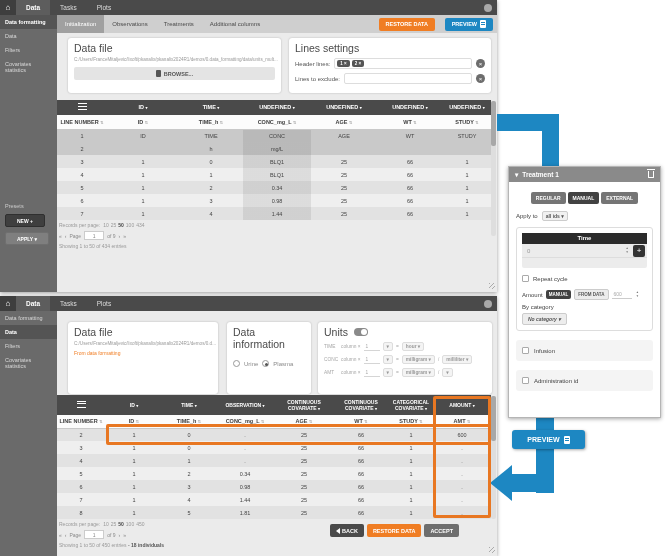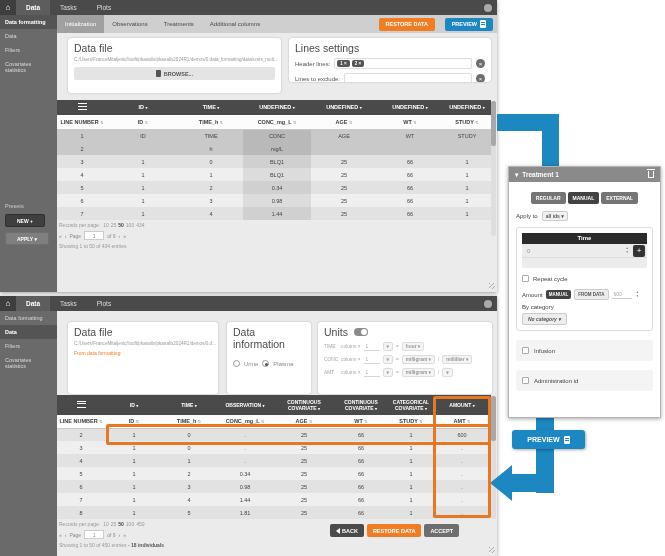--- a/index.html
+++ b/index.html
@@ -29,21 +29,21 @@
 .subtab.active{background:#a0a0a0;color:#fff;}
 .btn-restore{position:absolute;right:62px;top:2.5px;height:13px;background:#f07d23;color:#fff;font-size:5.5px;font-weight:bold;border-radius:2px;display:flex;align-items:center;padding:0 7px;}
 .btn-preview{position:absolute;right:4px;top:2.5px;height:13px;background:#1d87c2;color:#fff;font-size:5.5px;font-weight:bold;border-radius:2px;display:flex;align-items:center;gap:3px;padding:0 7px;}
 
 .box{position:absolute;background:#fff;border-radius:3px;box-shadow:0 0 2px rgba(0,0,0,.25);overflow:hidden;}
 .box-title{font-size:10.5px;color:#4a4a4a;padding:4px 6px 2px;}
 .file-path{font-size:4.6px;color:#9a9a9a;padding:1px 6px;white-space:nowrap;overflow:hidden;}
 .browse-bar{margin:4px 6px;height:13px;background:#e4e4e4;border-radius:2px;display:flex;align-items:center;justify-content:center;gap:3px;font-size:5.5px;font-weight:bold;color:#555;}
 .browse-icon{width:5px;height:7px;background:#555;border-radius:1px;}
 #tw-datafile{left:11px;top:23px;width:213px;height:55px;}
-#tw-lines{left:232px;top:23px;width:202px;height:44px;}
+#tw-lines{left:232px;top:23px;width:202px;height:55px;}
 .lines-row{display:flex;align-items:center;gap:4px;padding:2px 6px;font-size:6px;color:#555;}
 .pill{flex:1;height:11px;border:1px solid #ddd;border-radius:2px;background:#fff;display:flex;align-items:center;gap:2px;padding:1px 2px;}
 .chip{background:#555;color:#fff;font-size:4.5px;font-weight:bold;padding:1px 3px;border-radius:2px;}
 .clear-circle{width:9px;height:9px;min-width:9px;border-radius:50%;background:#6d6d6d;color:#fff;font-size:6px;display:flex;align-items:center;justify-content:center;}
 .orange-note{font-size:5px;color:#f07d23;padding:3px 6px;}
 #bw-datafile{left:11px;top:10px;width:150px;height:72px;}
 #bw-datainfo{left:170px;top:10px;width:84px;height:72px;}
 #bw-units{left:261px;top:10px;width:174px;height:72px;}
 .radio-row{display:flex;align-items:center;gap:4px;padding:8px 6px;font-size:6px;color:#8a8a8a;}
 .radio{width:7px;height:7px;border:1px solid #999;border-radius:50%;background:#fff;}

